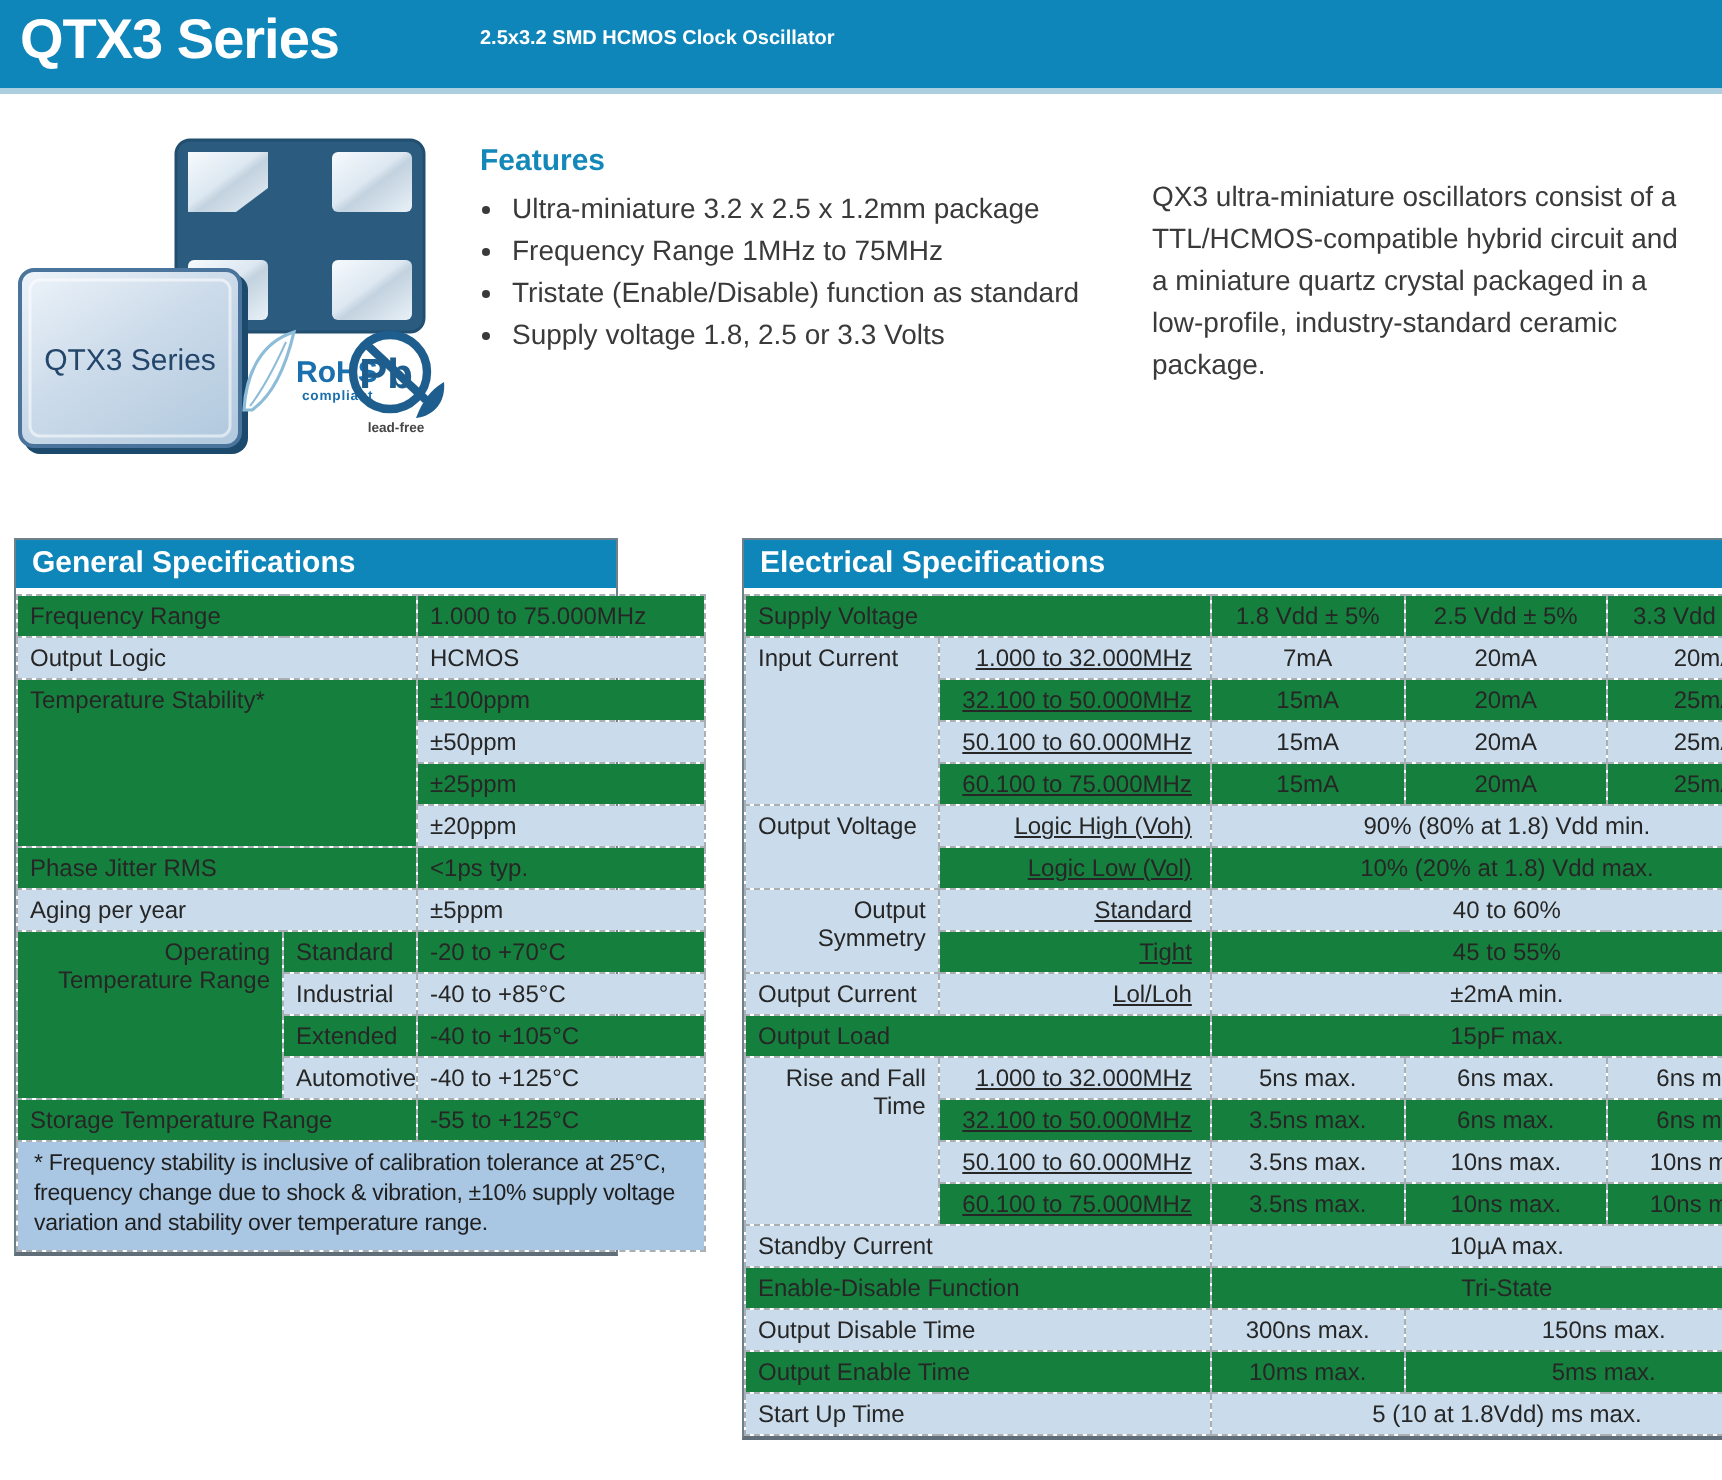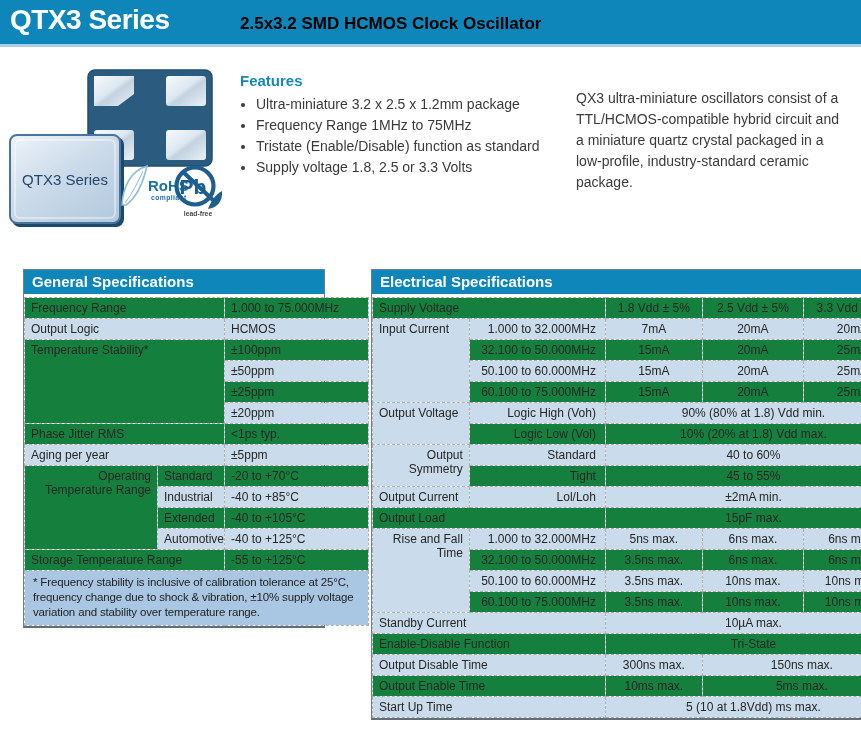--- a/index.html
+++ b/index.html
@@ -12,56 +12,56 @@
   .top-header{
     position:absolute;top:0;left:0;width:861px;height:47px;
     background:#0f86b9;border-bottom:3px solid #abcfdf;box-sizing:border-box;
   }
   .page-title{
     position:absolute;left:10px;top:4px;margin:0;
     font-size:28px;font-weight:bold;color:#ffffff;letter-spacing:-0.5px;
   }
   .page-subtitle{
     position:absolute;left:240px;top:14px;margin:0;
-    font-size:17px;font-weight:bold;color:#000000;
+    font-size:10px;font-weight:bold;color:#ffffff;
   }
   
   .product-visual{position:absolute;left:8px;top:58px;width:222px;height:176px;}
   .intro-col{position:absolute;top:72px;}
   .intro-heading{margin:0 0 5px 0;font-size:15px;font-weight:bold;color:#1588ba;}
   #features-col{left:240px;width:302px;}
   #description-col{left:560px;width:298px;}
   .feature-list{margin:0;padding:0 0 0 16px;}
   .feature-list li{
     font-size:14px;color:#3a3a3a;line-height:20px;margin:0 0 1px 0;
   }
   .description-text{margin:16px;font-size:14px;color:#3a3a3a;line-height:21px;}
   
   .table-wrap{
     position:absolute;box-sizing:border-box;
     border:1px solid #6e8089;border-bottom:2px solid #5f6e79;
     background:#fff;
   }
-  #general-wrap{left:23px;top:269px;width:302px;}
+  #general-wrap{left:7px;top:269px;width:302px;}
   #electrical-wrap{left:371px;top:269px;width:532px;}
   .spec-header{
     background:#0f86b9;color:#ffffff;font-weight:bold;font-size:15px;
     padding:3px 8px 4px 8px;border-bottom:3px solid #ffffff;box-sizing:border-box;
   }
   table.spec{width:100%;border-collapse:collapse;table-layout:fixed;}
   table.spec td{
     border:1px dashed #a8b0b6;font-size:12px;color:#262626;
     padding:0 6px;height:21px;box-sizing:border-box;vertical-align:middle;
     overflow:hidden;white-space:nowrap;
   }
   table.spec td.bg-w{background:#15803d;}
   table.spec td.bg-b{background:#cadceb;}
   table.spec td.bg-f{background:#a9c6e2;}
   table.spec td.a-c{text-align:center;}
-  table.spec td.a-r{text-align:right;padding-right:9px;}
+  table.spec td.a-r{text-align:right;padding-right:9px;text-decoration:underline;}
   table.spec td.v-top{vertical-align:top;padding-top:3px;}
   table.spec td.wrap{white-space:normal;line-height:14px;text-align:right;}
   table.spec td.footnote{
     white-space:normal;height:auto;font-size:11.5px;letter-spacing:-0.15px;
     line-height:15px;padding:4px 8px 5px 8px;color:#1f1f1f;
   }
 </style>
 </head>
 <body>
 

